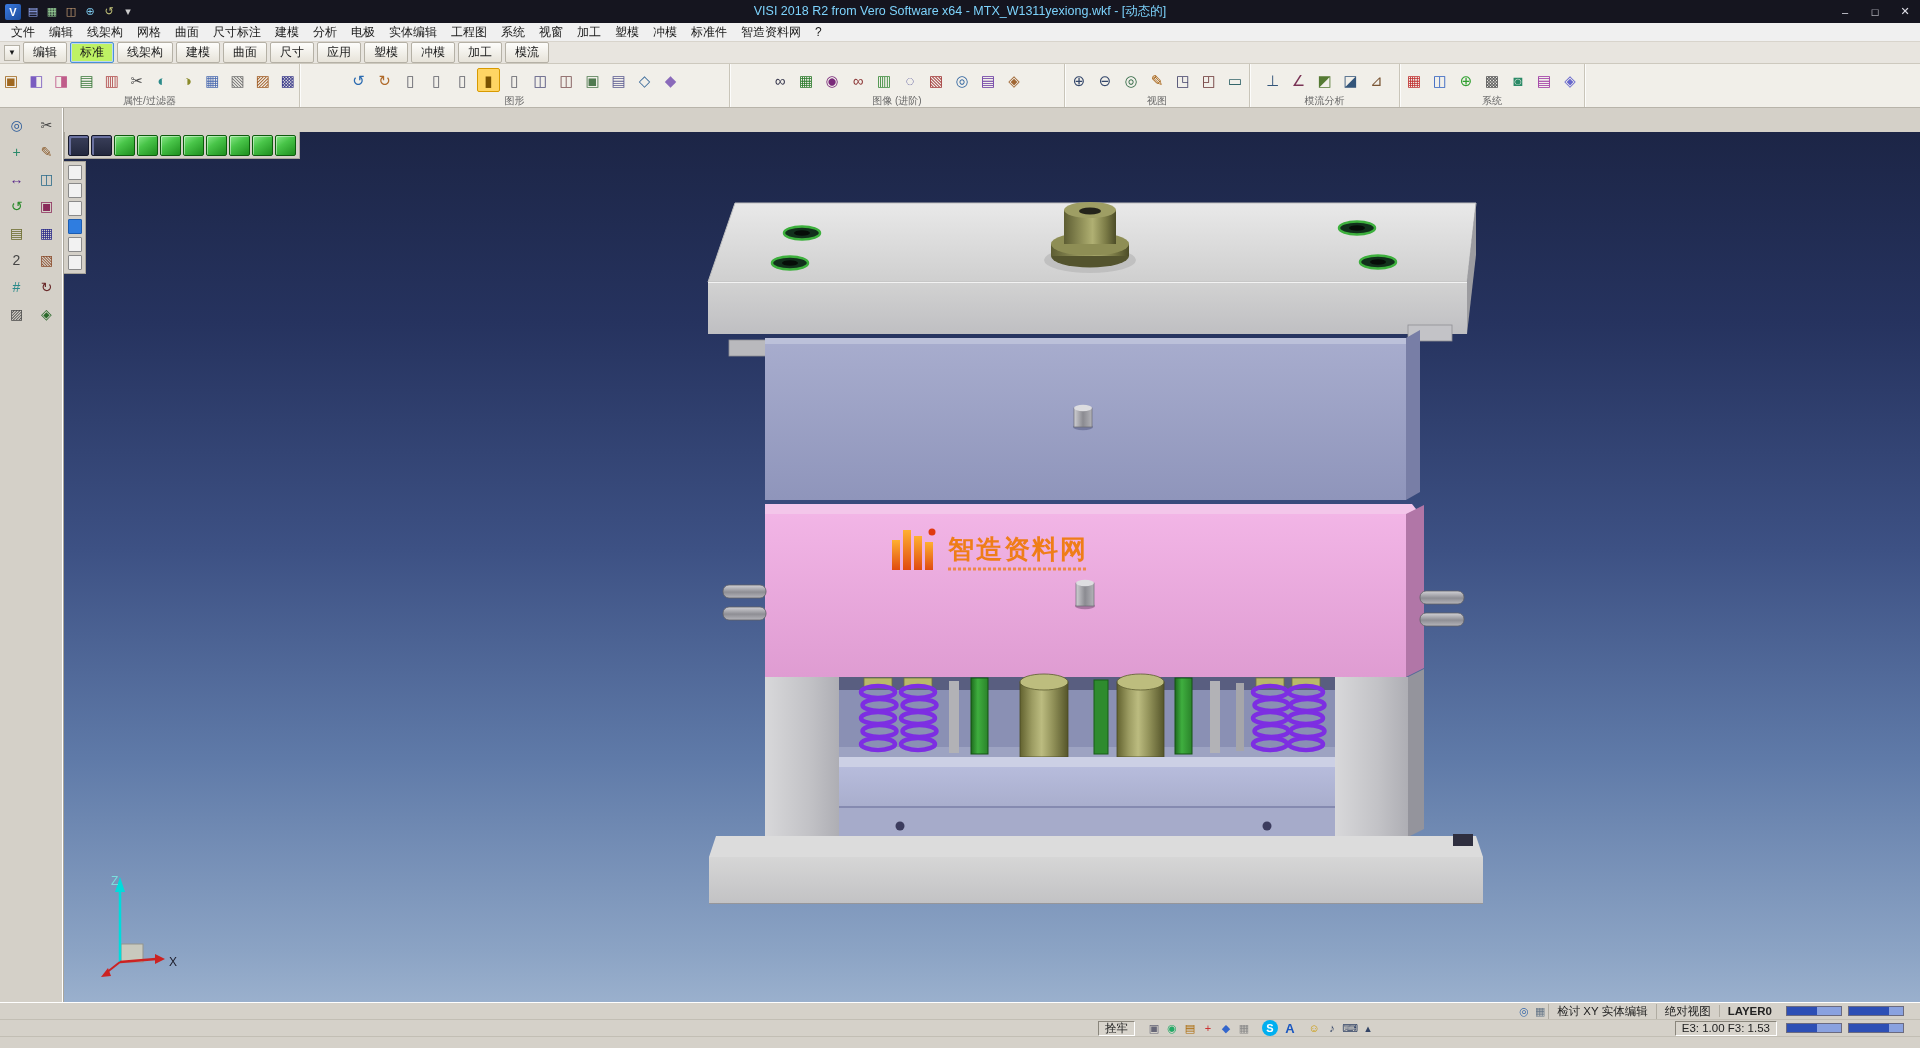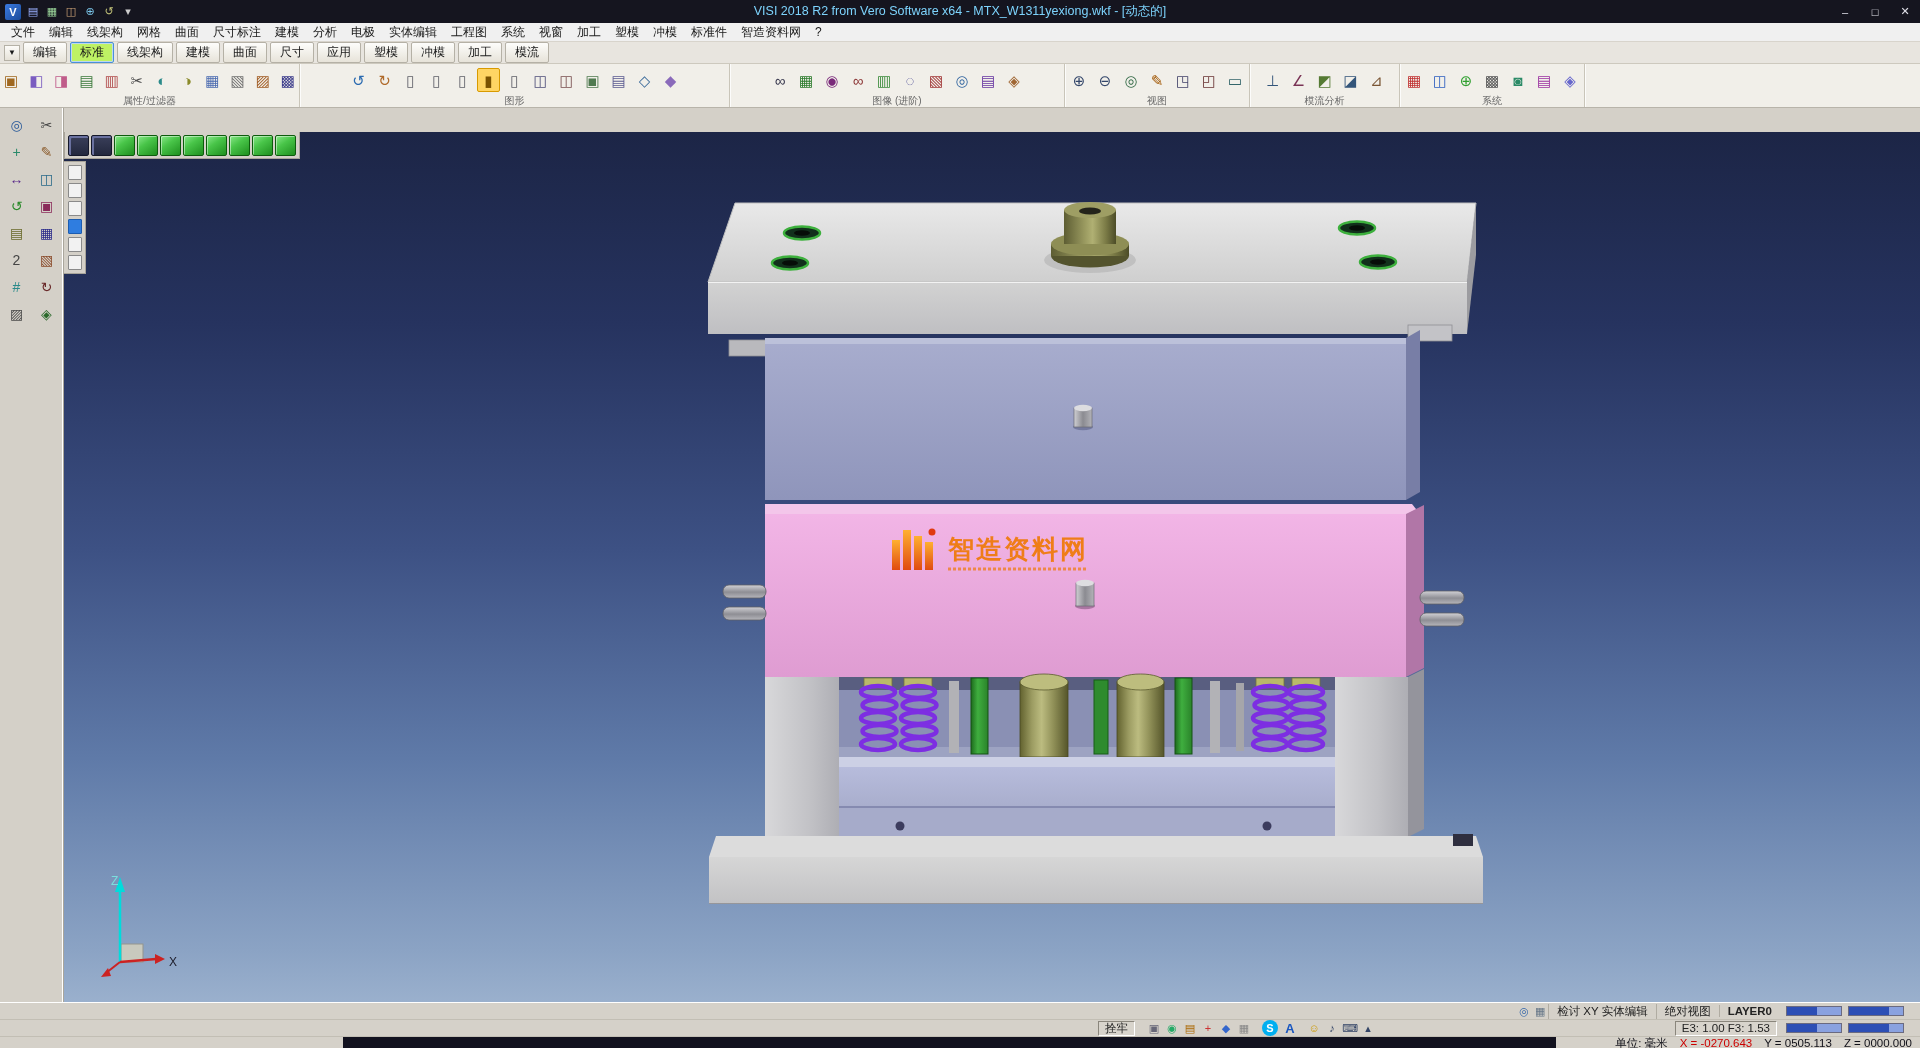--- a/index.html
+++ b/index.html
@@ -513,23 +513,14 @@
       <span class="sicon" style="color: rgb(204, 153, 0);">☺</span>
         <span class="sicon" style="color: rgb(51, 68, 102);">♪</span>
         <span class="sicon" style="color: rgb(51, 68, 102);">⌨</span>
         <span class="sicon" style="color: rgb(51, 68, 102);">▴</span>
     </span>
     <span class="sunken fkeys">E3: 1.00 F3: 1.53</span>
     <span class="sbar"></span>
     <span class="sbar alt bar-end"></span>
   </div>
 
-  <div class="srow3">
-    <div class="dark"></div>
-    <div class="coords">
-      <span class="coord-units">单位: 毫米</span>
-      <span class="coord-x">X = -0270.643</span>
-      <span class="coord-y">Y = 0505.113</span>
-      <span class="coord-z">Z = 0000.000</span>
-    </div>
-  </div>
 
 </div>
 
 </body></html>

